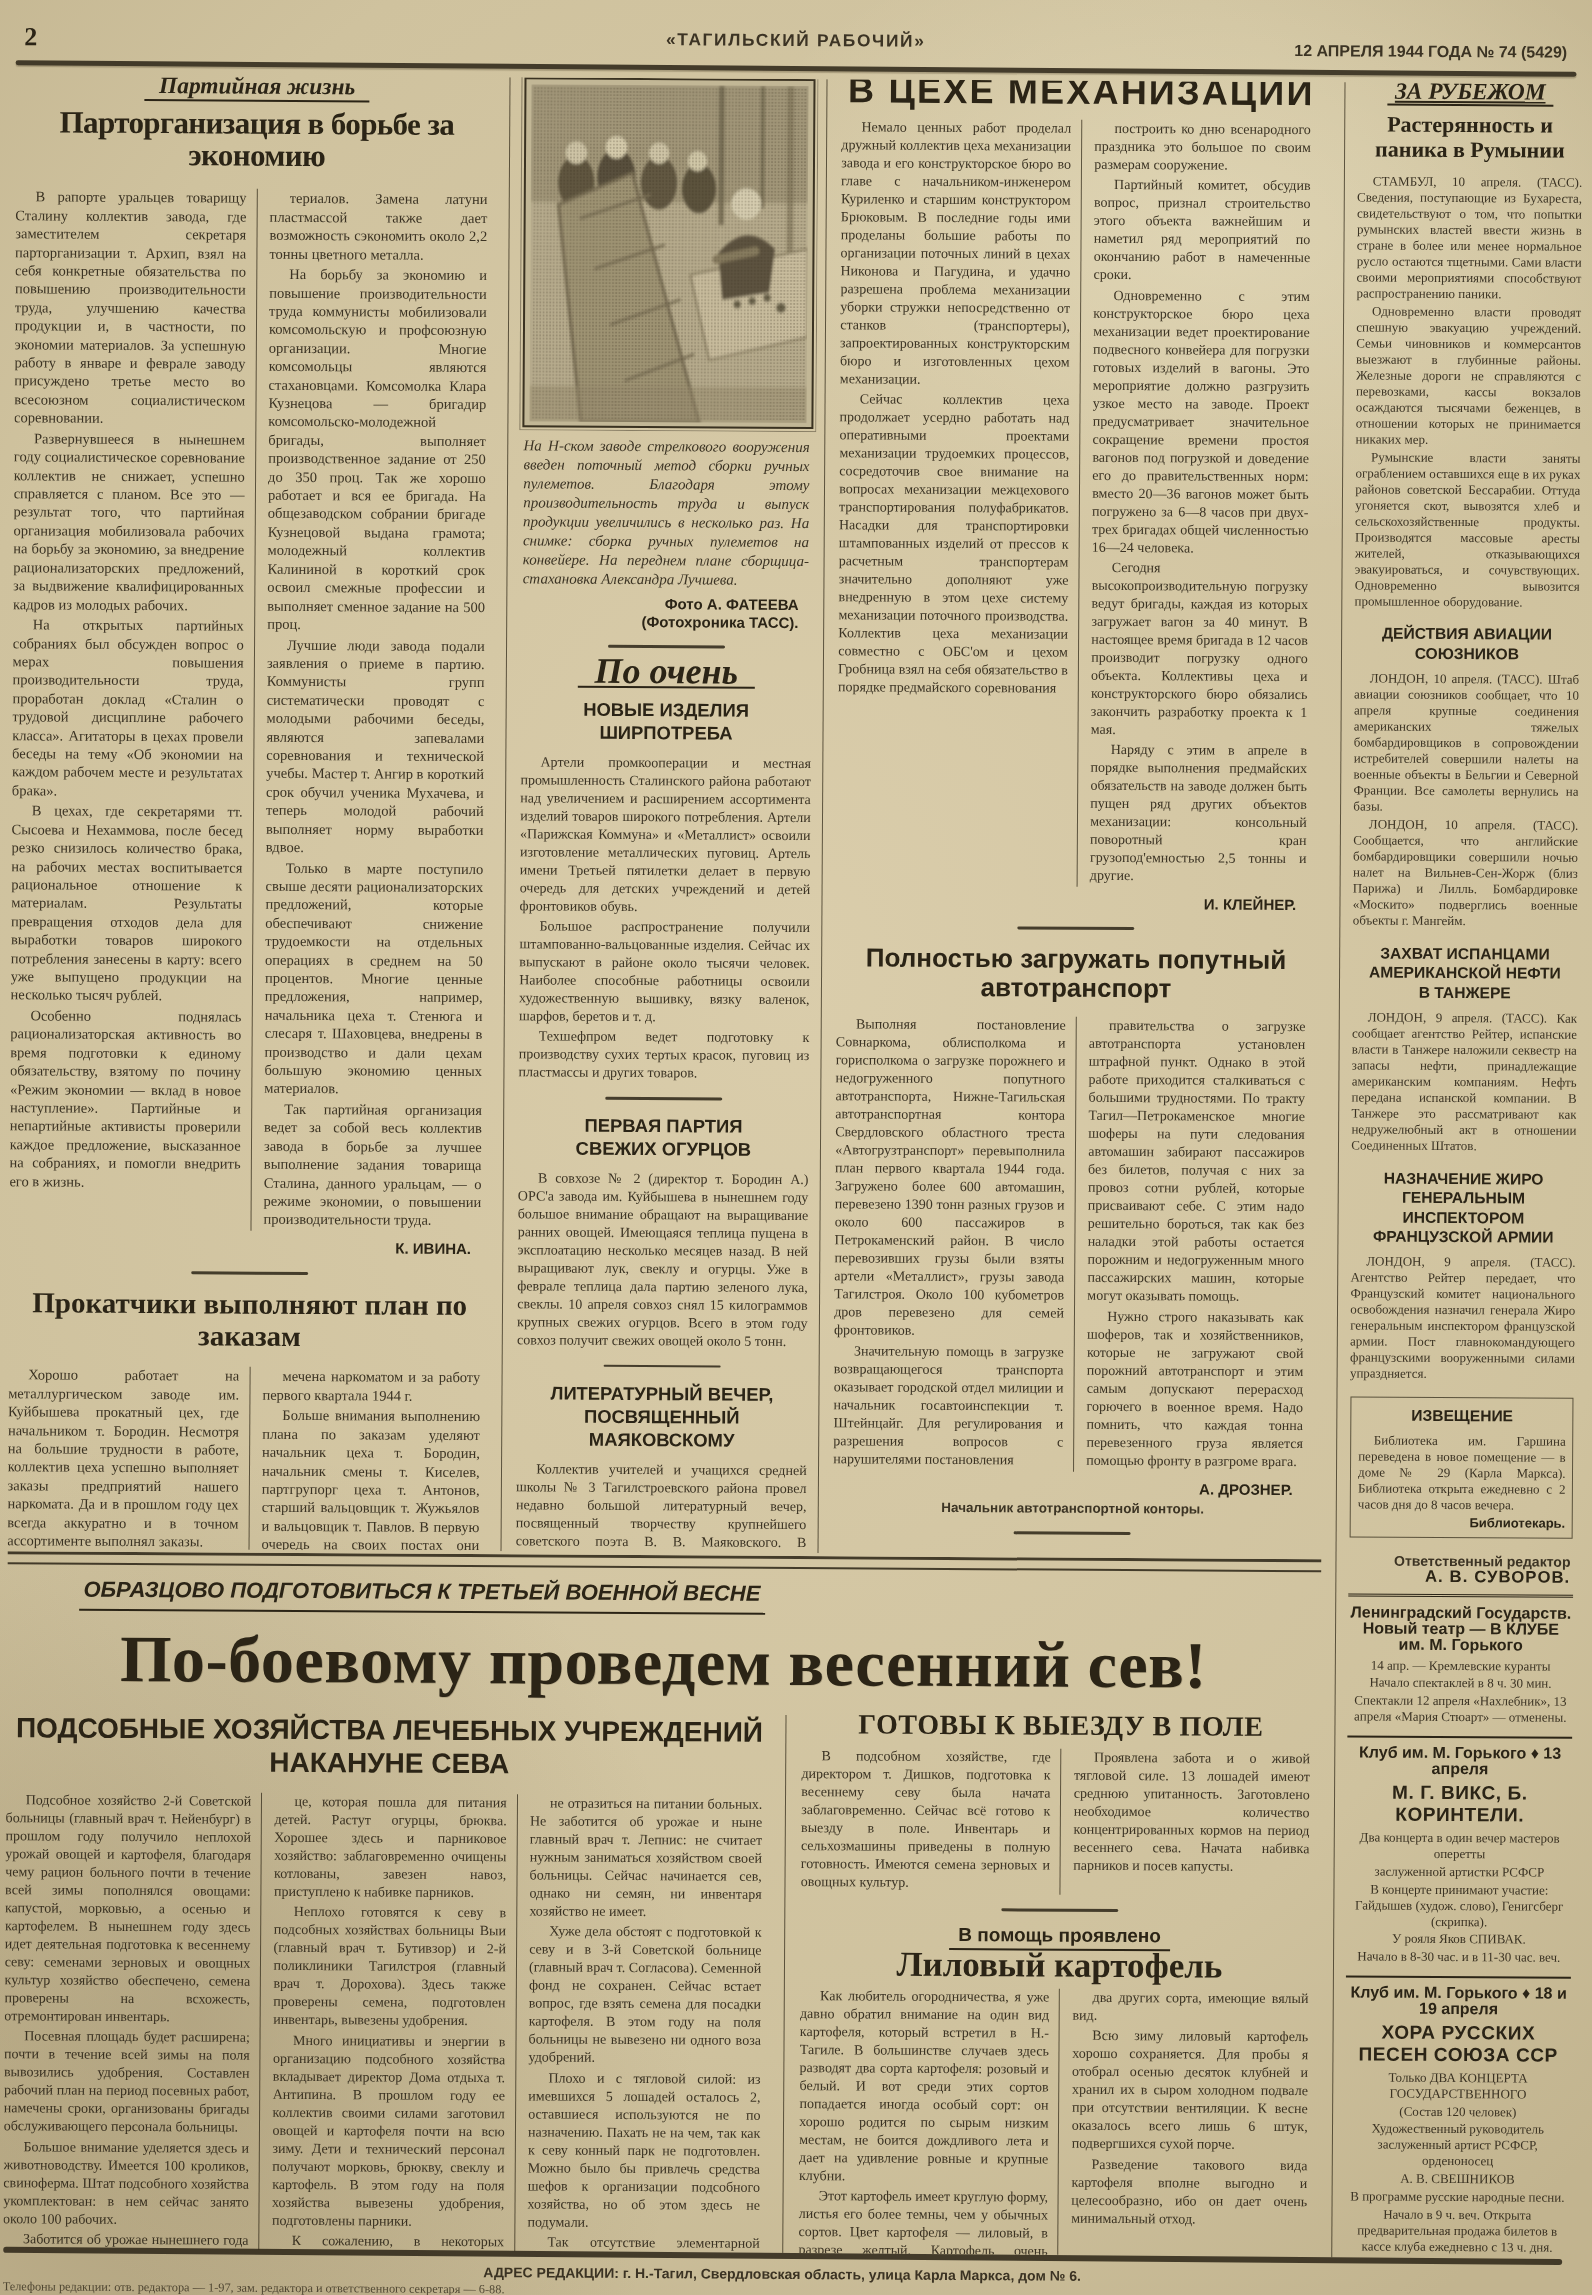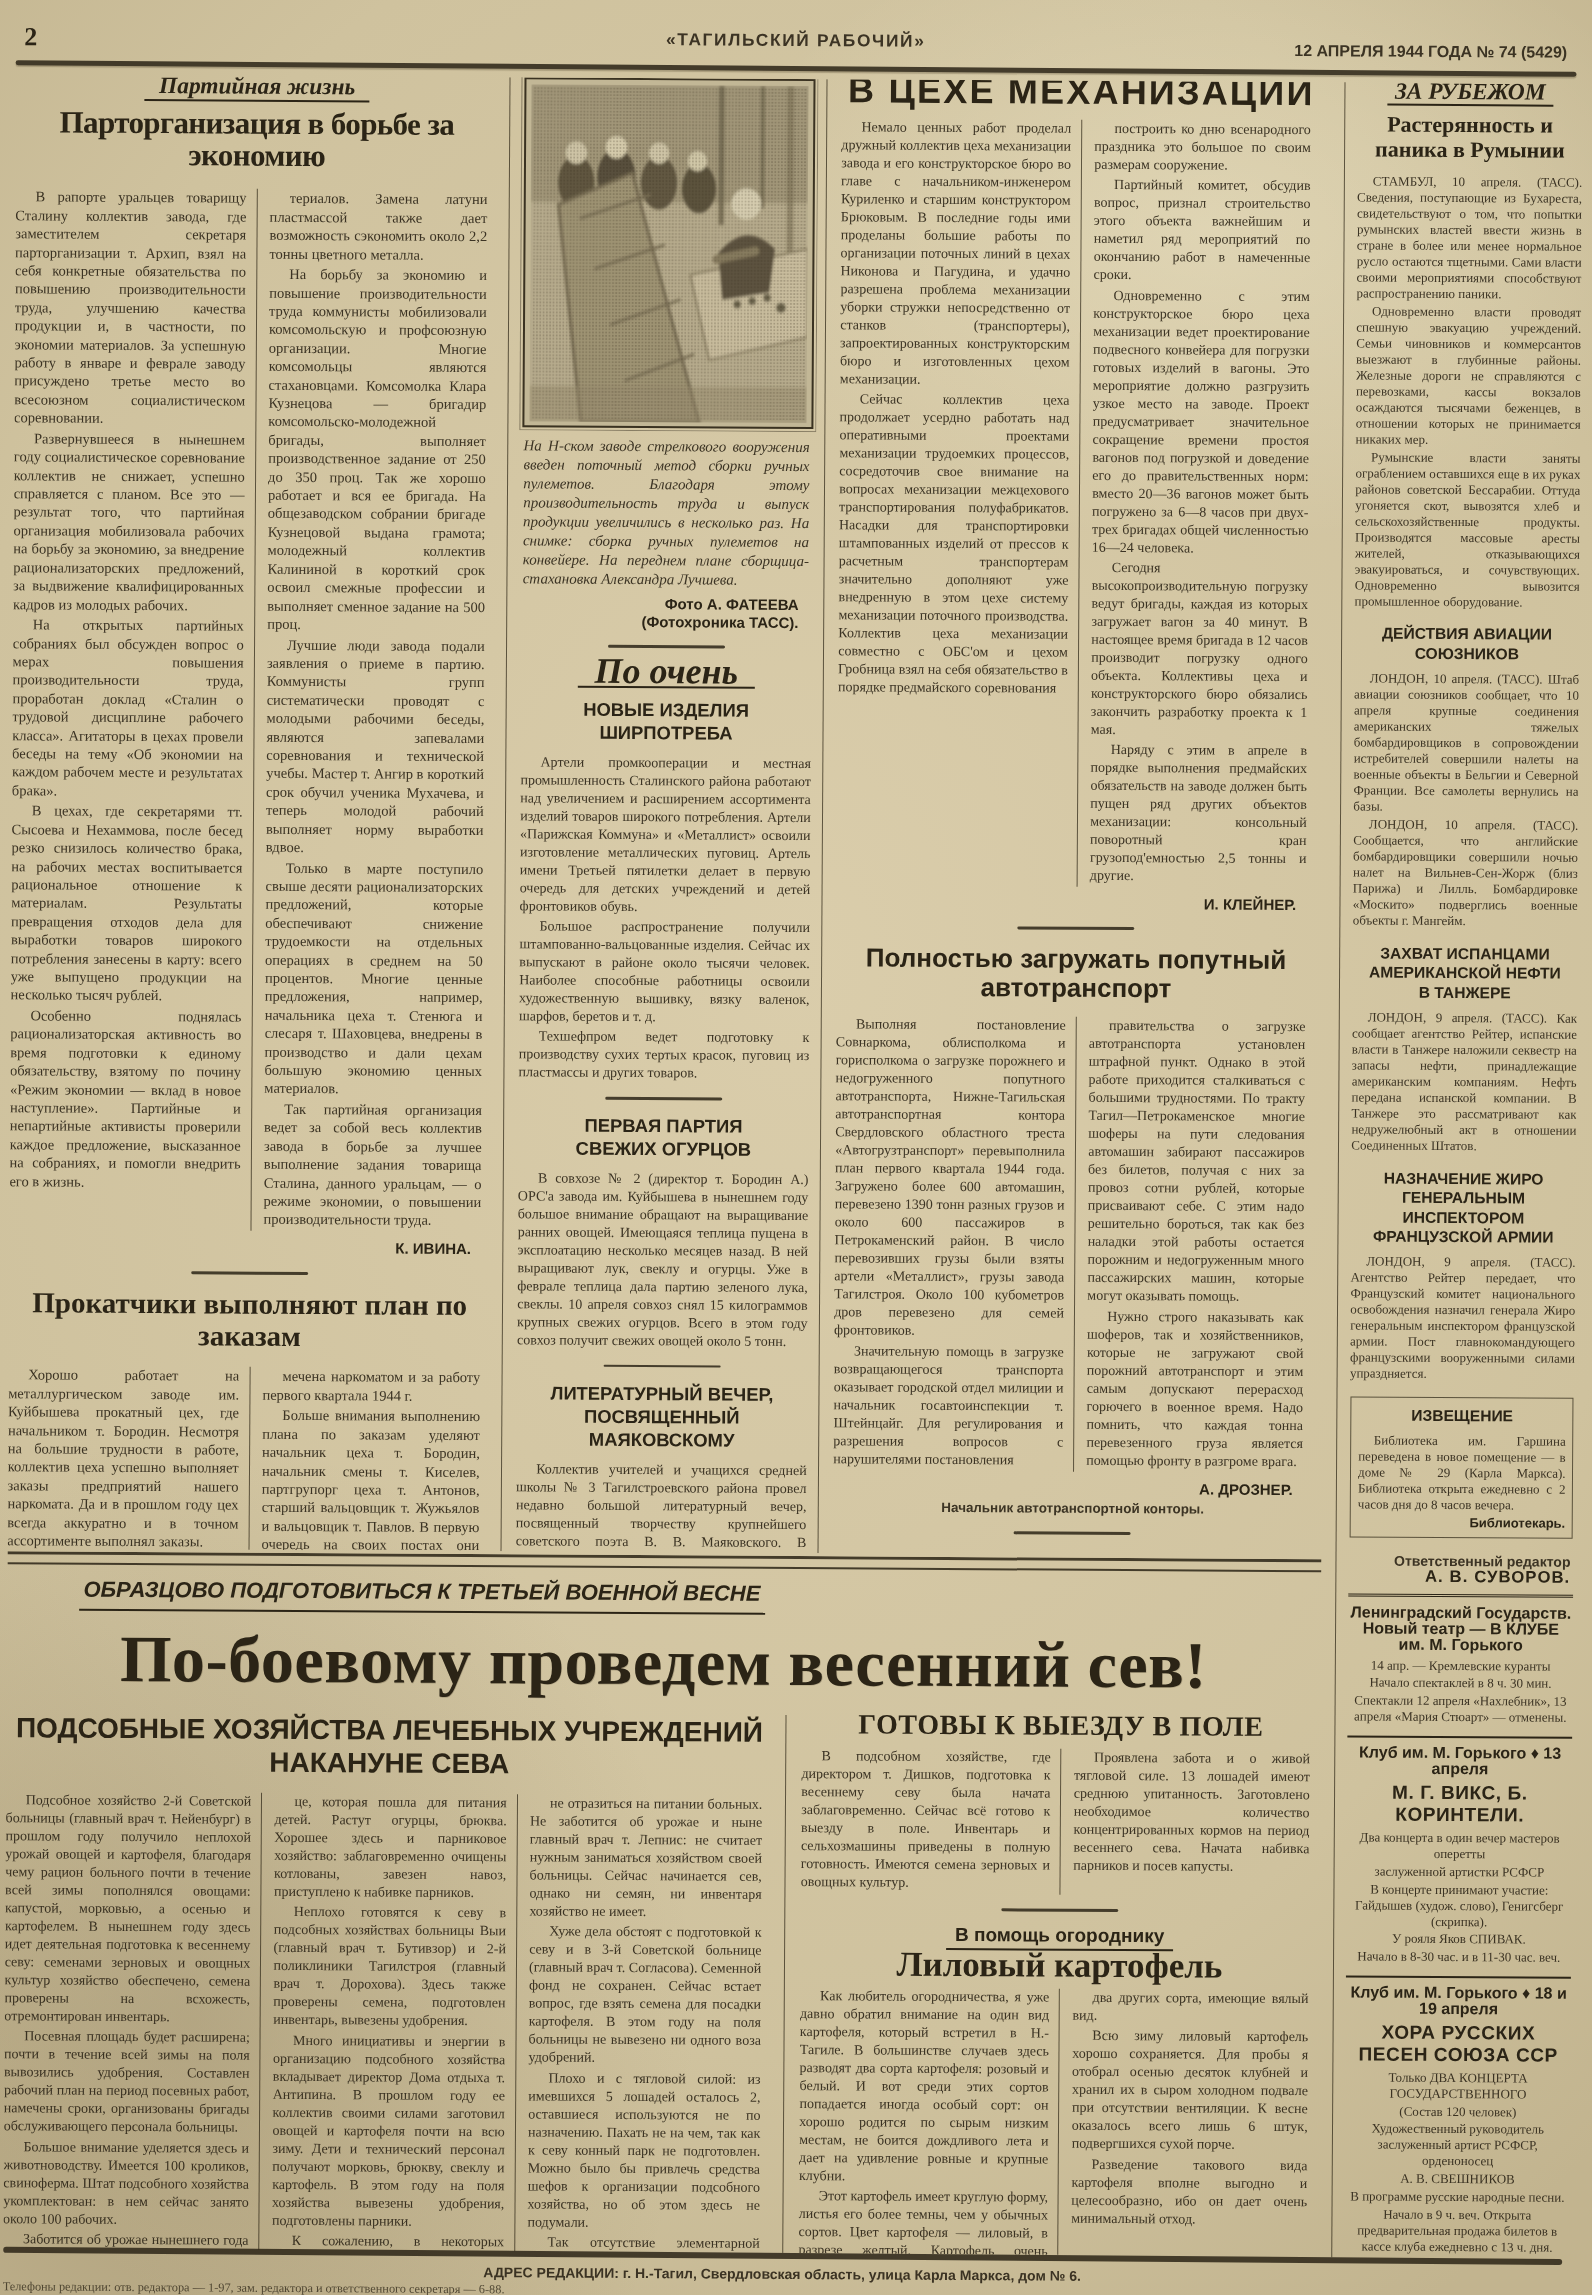--- a/index.html
+++ b/index.html
@@ -73,21 +73,21 @@
         background-size:3.3px 3.3px;pointer-events:none;}
   .caption{font-style:italic;font-size:15px;line-height:19px;text-align:justify;margin:9px 3.3px 0 1.1px;color:var(--ink2);}
   .credit{font-style:normal;font-weight:700;font-size:15px;text-align:right;margin:5.6px 13.4px 0 0;white-space:pre-line;
         font-family:"Liberation Sans","DejaVu Sans",sans-serif;color:var(--ink);}
 
   
   .rail{position:absolute;left:1345px;top:79px;width:225px;height:2175px;overflow:hidden;
         border-left:1.7px solid var(--rule);padding-left:12.3px;font-size:13px;line-height:16px;}
   .rail .para{text-indent:15.6px;}
   .abroad-kick{font-style:italic;font-weight:700;font-size:23.4px;text-align:center;margin:0 0 7.8px;}
-  .abroad-kick > span{display:inline-block;border-bottom:2.2px solid var(--ink);padding:0 7.8px 4.5px;}
+  .abroad-kick > span{display:inline-block;border-bottom:2.2px solid var(--ink);padding:0 7.8px 4.5px;text-decoration:underline;}
   h2.ab1{font-size:22px;line-height:1.12;font-weight:700;text-align:center;margin:3.3px 0 11px;}
   h3.ab2{font-family:"Liberation Sans","DejaVu Sans",sans-serif;font-size:15.6px;line-height:1.25;
         font-weight:700;text-align:center;margin:14.5px 2.2px 7.8px;white-space:pre-line;}
   .notice{border:1.7px solid var(--rule);padding:5.6px 6.7px;margin:14.5px 1.1px 5.6px;}
   .notice h3{margin-top:2.2px;}
   .notice .sig{text-align:right;font-weight:700;font-family:"Liberation Sans","DejaVu Sans",sans-serif;}
   .editor{margin:15.6px 3.3px 9px 0;text-align:right;font-family:"Liberation Sans","DejaVu Sans",sans-serif;}
   .editor .lbl{font-size:14px;font-weight:700;color:var(--ink2);}
   .editor .nm{font-size:16.7px;font-weight:700;letter-spacing:1.1px;}
 
@@ -389,21 +389,21 @@
         <h2 class="fieldT">ГОТОВЫ К ВЫЕЗДУ В ПОЛЕ</h2>
         <div class="cols2">
           <div class="c">
                 <p class="para">В подсобном хозяйстве, где директором т. Дишков, подготовка к весеннему севу была начата заблаговременно. Сейчас всё готово к выезду в поле. Инвентарь и сельхозмашины приведены в полную готовность. Имеются семена зерновых и овощных культур.</p>
               </div>
           <div class="c">
                 <p class="para">Проявлена забота и о живой тягловой силе. 13 лошадей имеют среднюю упитанность. Заготовлено необходимое количество концентрированных кормов на период весеннего сева. Начата набивка парников и посев капусты.</p>
               </div>
         </div>
         <div class="sdiv"></div>
-        <div class="kickPot"><span>В помощь огороднику</span></div>
+        <div class="kickPot"><span>В помощь проявлено</span></div>
         <h2 class="potT">Лиловый картофель</h2>
         <div class="cols2">
           <div class="c">
                 <p class="para">Как любитель огородничества, я уже давно обратил внимание на один вид картофеля, который встретил в Н.-Тагиле. В большинстве случаев здесь разводят два сорта картофеля: розовый и белый. И вот среди этих сортов попадается иногда особый сорт: он хорошо родится по сырым низким местам, не боится дождливого лета и дает на удивление ровные и крупные клубни.</p>
                 <p class="para">Этот картофель имеет круглую форму, листья его более темны, чем у обычных сортов. Цвет картофеля — лиловый, в разрезе желтый. Картофель очень плотный, при хранении почти не подвергается порче, как это бывает с картофелем сорта ранних, у которых мякоть довольно жидкая. Вкус лилового картофеля суховатый и нежный. Для изготовления картофельного пюре он, пожалуй, лучше, чем</p>
               </div>
           <div class="c">
                 <p class="para">два других сорта, имеющие вялый вид.</p>
                 <p class="para">Всю зиму лиловый картофель хорошо сохраняется. Для пробы я отобрал осенью десяток клубней и хранил их в сыром холодном подвале при отсутствии вентиляции. К весне оказалось всего лишь 6 штук, подвергшихся сухой порче.</p>
                 <p class="para">Разведение такового вида картофеля вполне выгодно и целесообразно, ибо он дает очень минимальный отход.</p>

